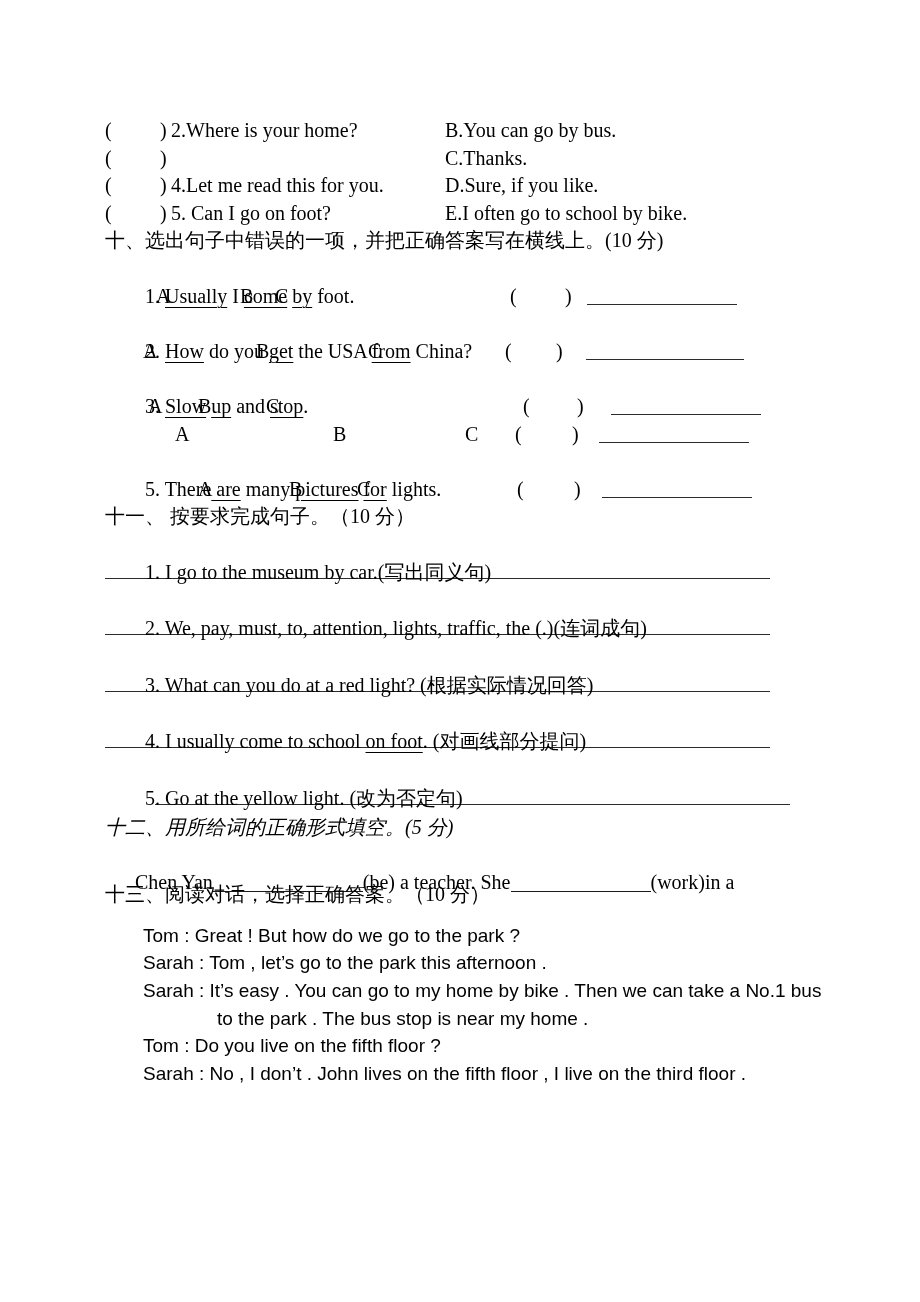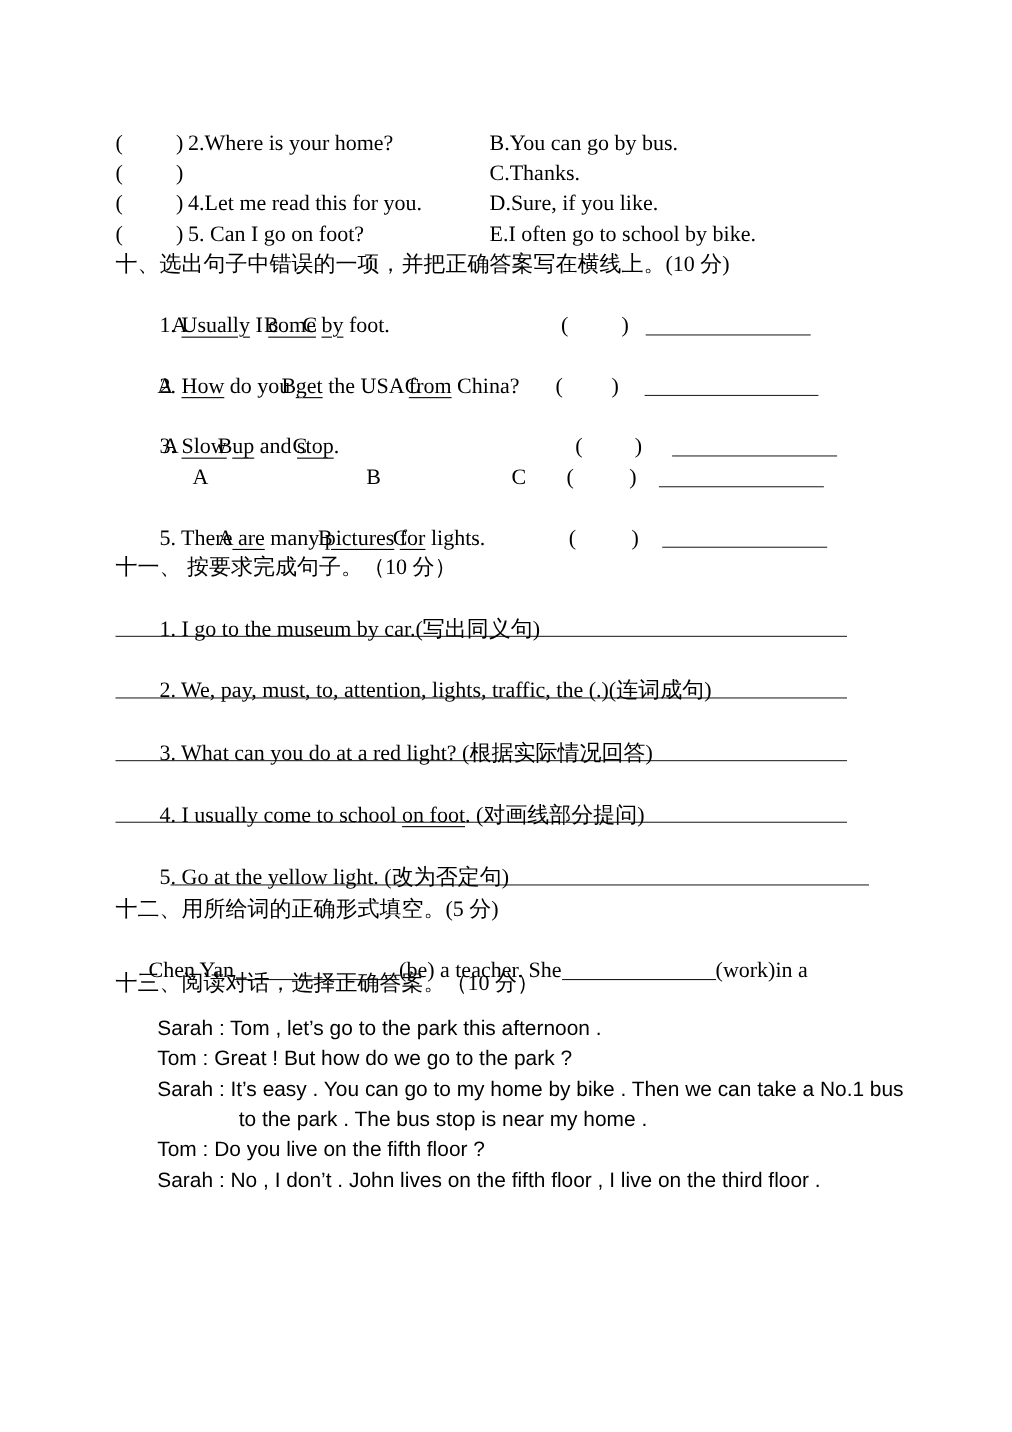--- a/index.html
+++ b/index.html
@@ -26,21 +26,21 @@
   .ansline { margin-top: 12px; height: 7px; border-bottom: 1.8px solid #2b2b2b;
              width: 665px; margin-bottom: 9px; }
   .ansline.indent5 { margin-left: 50px; width: 635px; }
 
   
   .fillblank { display: inline-block; border-bottom: 1.5px solid #1a1a1a;
                height: 16px; vertical-align: -3px; }
   .w150 { width: 150px; } .w140 { width: 140px; } .w130 { width: 130px; } .w148 { width: 148px; }
 
   .s12-line1 { text-indent: 60px; }
-  .s12-title { margin-top: 0; }
+  .s12-title { margin-top: 0; font-style: italic; }
   .s13-title { margin-top: 12px; }
 
   
   .dialog { font-family: "Liberation Sans", "DejaVu Sans", sans-serif;
             font-size: 19px; margin-left: 38px; margin-top: 13px; }
   .dialog .line { height: 27.7px; line-height: 27.7px; }
   .dialog .cont { padding-left: 74px; }
 </style>
 </head>
 <body>
@@ -186,22 +186,22 @@
   <div>
     <div class="line s12-title">十二、用所给词的正确形式填空。(5 分)</div>
     <div class="line s12-line1">
       <span>Chen Yan</span><span class="fillblank w150"></span><span>(be) a teacher. She</span><span class="fillblank w140"></span><span>(work)in a</span>
     </div>
   </div>
 
   <div>
     <div class="line s13-title">十三、阅读对话，选择正确答案。（10 分）</div>
     <div class="dialog">
+      <div class="line">Tom : Great ! But how do we go to the park ?</div>
       <div class="line">Sarah : Tom , let’s go to the park this afternoon .</div>
-      <div class="line">Tom : Great ! But how do we go to the park ?</div>
       <div class="line">Sarah : It’s easy . You can go to my home by bike . Then we can take a No.1 bus</div>
       <div class="line cont">to the park . The bus stop is near my home .</div>
       <div class="line">Tom : Do you live on the fifth floor ?</div>
       <div class="line">Sarah : No , I don’t . John lives on the fifth floor , I live on the third floor .</div>
     </div>
   </div>
 
 </div>
 
 </body></html>

